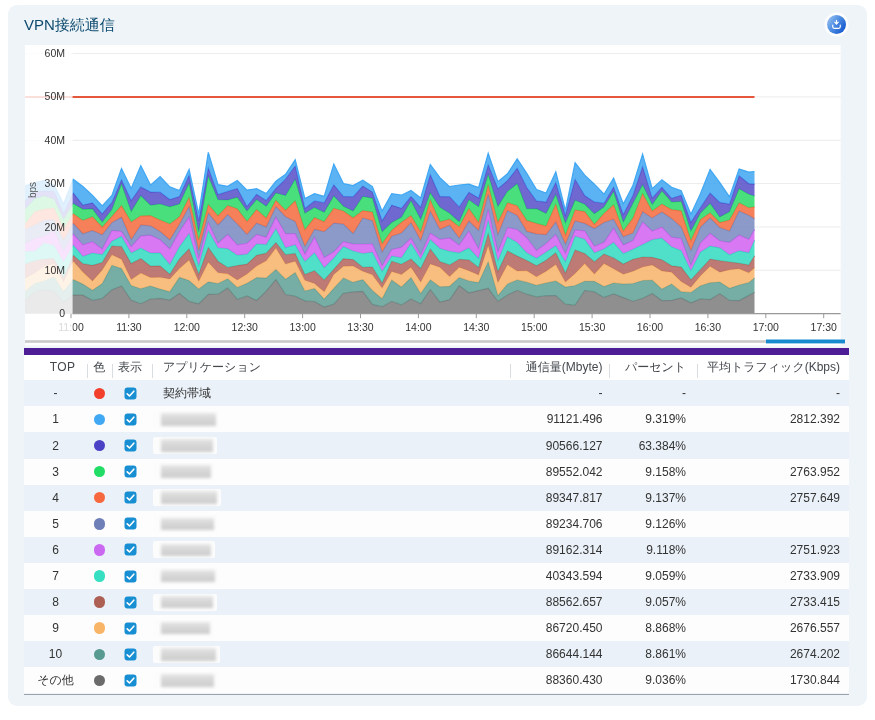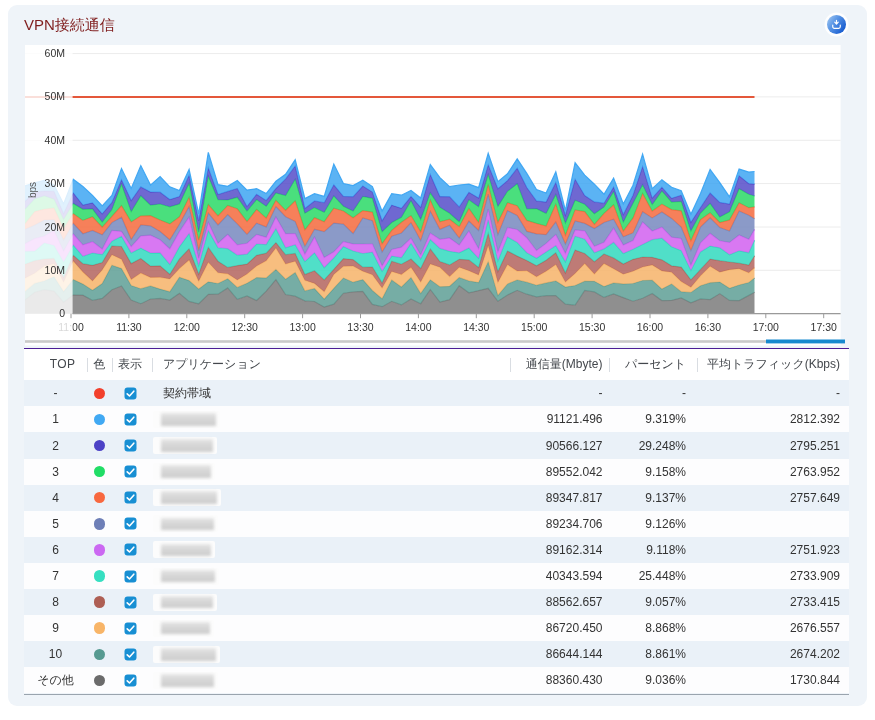--- a/index.html
+++ b/index.html
@@ -1,27 +1,27 @@
 <!DOCTYPE html>
 <html lang="ja"><head>
 <meta charset="utf-8">
 <style>
   * { margin:0; padding:0; box-sizing:border-box; }
   html,body { width:875px; height:720px; background:#ffffff;
     font-family:"Liberation Sans", sans-serif; }
   .card { position:absolute; left:8px; top:5px; width:859px; height:701px;
     background:#eff4f9; border-radius:9px; }
-  .title { position:absolute; left:24px; top:16px; font-size:15px; color:#7f1d1d; }
+  .title { position:absolute; left:24px; top:16px; font-size:15px; color:#0c4a6e; }
   .dlbtn { position:absolute; left:827px; top:15px; width:19px; height:19px; border-radius:50%;
     background:linear-gradient(125deg,#a9cdf3 0%, #5794e5 40%, #1459cf 88%);
     box-shadow:0 0 0 2.5px rgba(255,255,255,0.9);
     display:flex; align-items:center; justify-content:center; }
 
   .thead { position:absolute; left:24px; top:347.5px; width:825px; height:32.8px;
-    background:#fff; border-top:1px solid #4c1d95; font-size:12px; font-weight:400; color:#43474c; }
+    background:#fff; border-top:7px solid #4c1d95; font-size:12px; font-weight:400; color:#43474c; }
   .tbody { position:absolute; left:24px; top:380.3px; width:825px; }
   .trow { position:relative; width:825px; height:26.1px; font-size:12px; color:#333; }
   .thead, .trow { }
   .c-top, .c-col, .c-chk { position:absolute; top:0; height:100%;
      display:flex; align-items:center; justify-content:center; }
   .c-top { left:0; width:63px; }
   .c-col { left:63px; width:24.5px; }
   .c-chk { left:86px; width:40.2px;text-align:right; }
   .c-app { position:absolute; top:0; height:100%; left:127.7px; width:358.3px;
      display:flex; align-items:center; padding-left:11.3px; }
@@ -182,22 +182,21 @@
           <rect x="0.5" y="0.5" width="12" height="12" rx="3" fill="#188fd3"></rect>
           <path d="M3.2 6.8 L5.5 9.0 L9.8 4.2" fill="none" stroke="#fff" stroke-width="1.6" stroke-linecap="round" stroke-linejoin="round"></path>
         </svg>
       </div>
       <div class="c-app">
         <span class="chip">
           <span class="blur" style="width:52px"></span>
         </span>
       </div>
       <div class="c-mb">90566.127</div>
-      <div class="c-pct">29.248%</div>
-      <div class="c-kbps">2795.251</div>
+      <div class="c-pct">63.384%</div>
     </div>
 <div class="trow" style="background:#fdfdfe">
       <div class="c-top">3</div>
       <div class="c-col">
         <span class="dot" style="background:#21dd66"></span>
       </div>
       <div class="c-chk">
         <svg width="13" height="13" viewBox="0 0 13 13">
           <rect x="0.5" y="0.5" width="12" height="12" rx="3" fill="#188fd3"></rect>
           <path d="M3.2 6.8 L5.5 9.0 L9.8 4.2" fill="none" stroke="#fff" stroke-width="1.6" stroke-linecap="round" stroke-linejoin="round"></path>
@@ -281,21 +280,21 @@
           <rect x="0.5" y="0.5" width="12" height="12" rx="3" fill="#188fd3"></rect>
           <path d="M3.2 6.8 L5.5 9.0 L9.8 4.2" fill="none" stroke="#fff" stroke-width="1.6" stroke-linecap="round" stroke-linejoin="round"></path>
         </svg>
       </div>
       <div class="c-app">
         <span class="chip">
           <span class="blur" style="width:54px"></span>
         </span>
       </div>
       <div class="c-mb">40343.594</div>
-      <div class="c-pct">25.448%</div>
+      <div class="c-pct">9.059%</div>
       <div class="c-kbps">2733.909</div>
     </div>
 <div class="trow" style="background:#eaf1f8">
       <div class="c-top">8</div>
       <div class="c-col">
         <span class="dot" style="background:#ae5f54"></span>
       </div>
       <div class="c-chk">
         <svg width="13" height="13" viewBox="0 0 13 13">
           <rect x="0.5" y="0.5" width="12" height="12" rx="3" fill="#188fd3"></rect>

